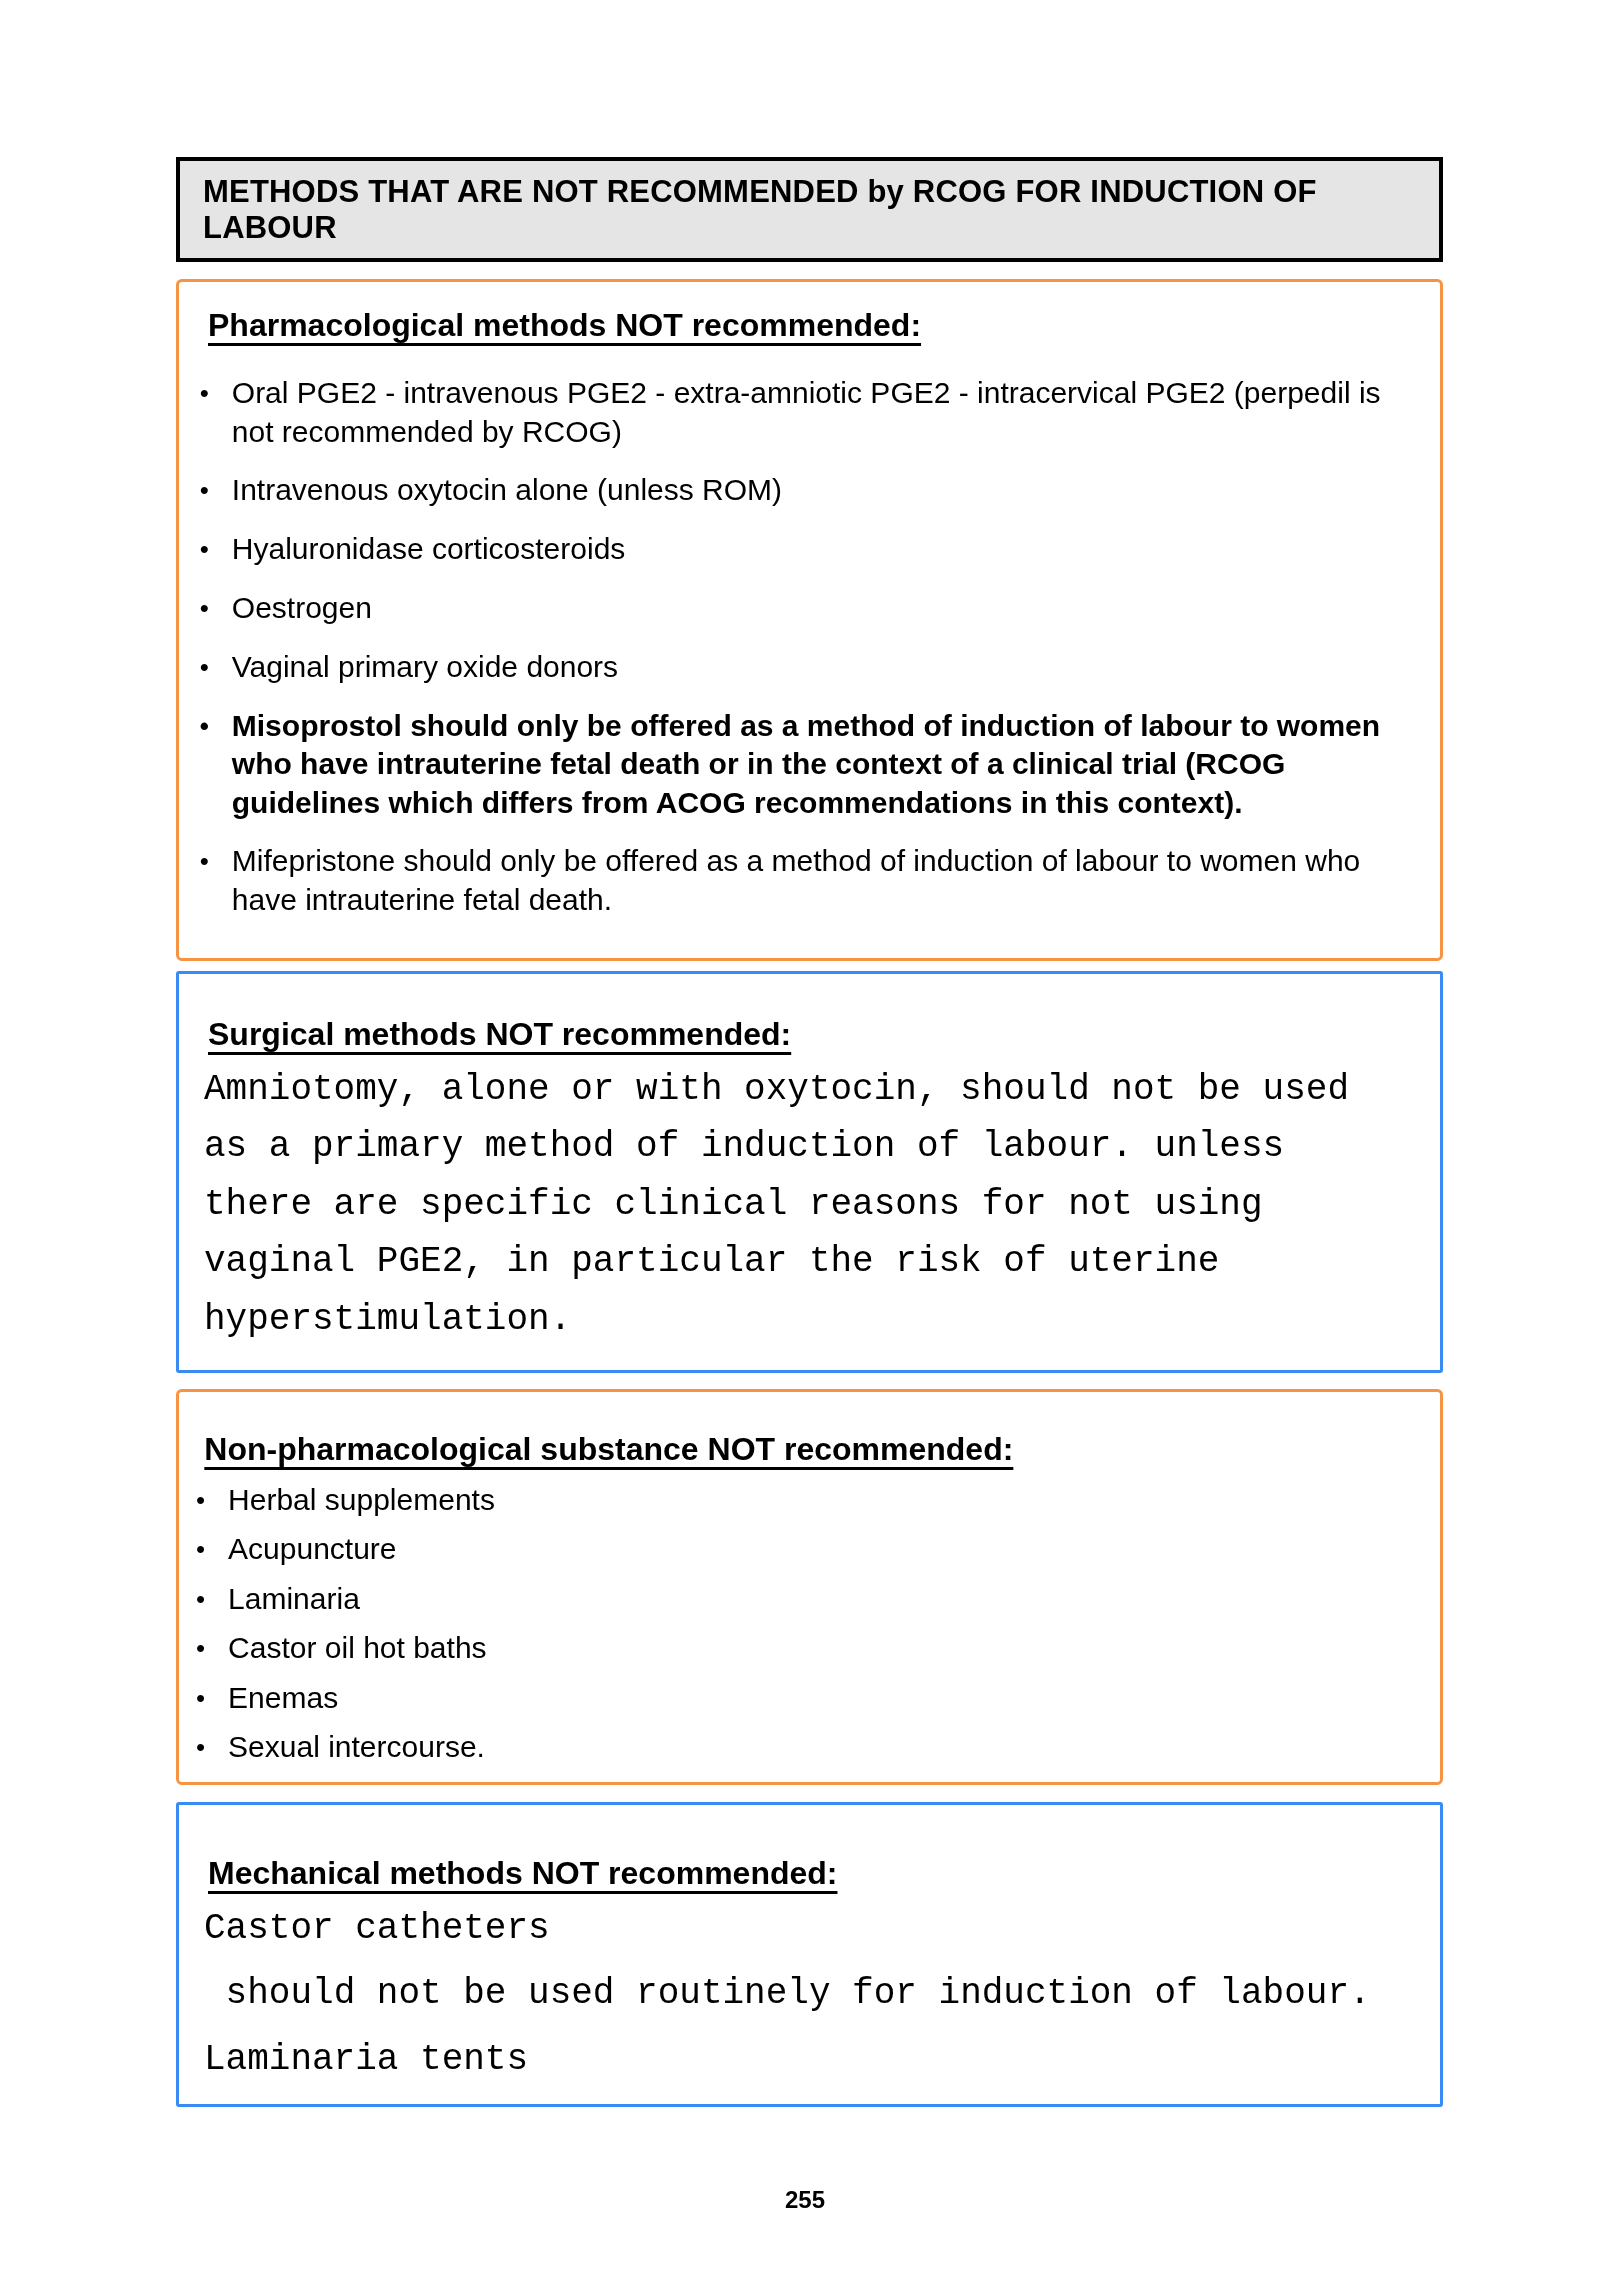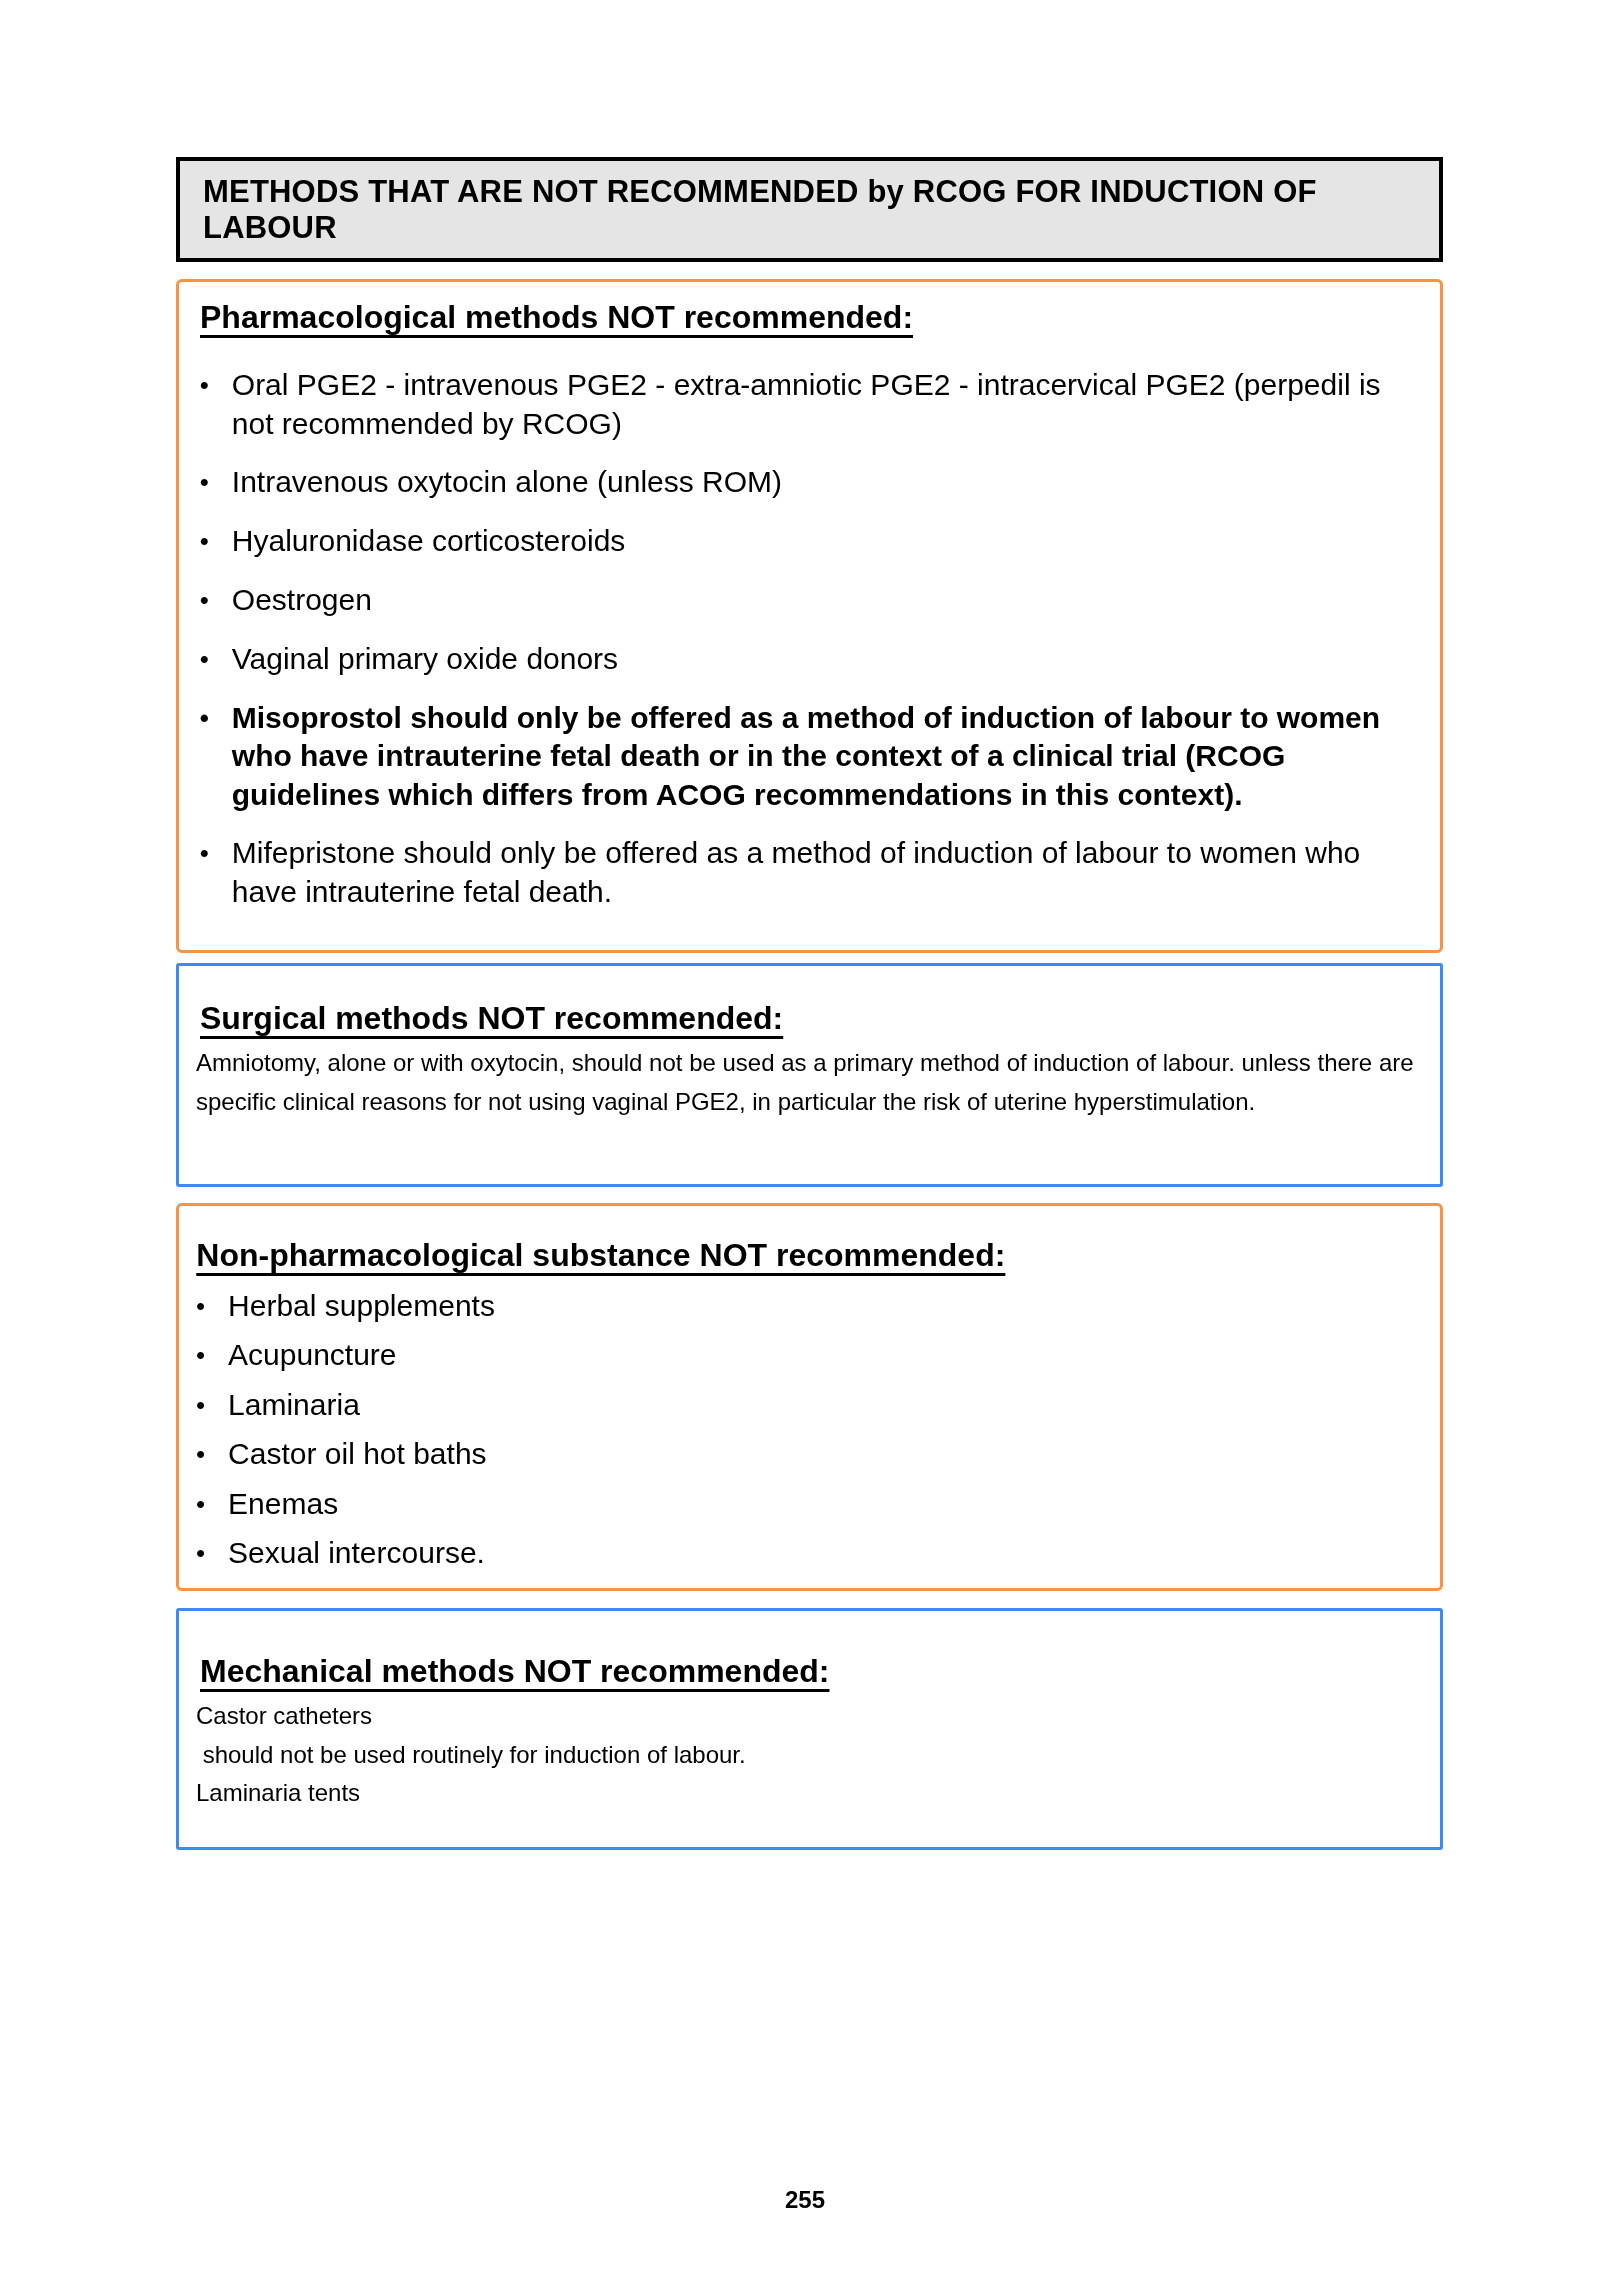--- a/index.html
+++ b/index.html
@@ -34,21 +34,21 @@
     font-weight: bold;
     letter-spacing: 0.2px;
   }
   .section {
     box-sizing: border-box;
     width: 100%;
     border: 3.8px solid;
     background: #fff;
   }
   .section .heading {
-    margin: 4px;
+    margin: 12px;
     font-size: 32px;
     font-weight: bold;
     text-decoration: underline;
     text-decoration-thickness: 2.9px;
     text-underline-offset: 6.7px;
   }
   ul.bullets {
     list-style: none;
     margin: 0;
     padding: 0 0 0 3.8px;
@@ -62,24 +62,25 @@
   .bullet-item .marker {
     flex: 0 0 32px;
     font-size: 26px;
     line-height: 39px;
   }
   .bullet-item .btext {
     flex: 1;
   }
   .bold { font-weight: bold; }
   .para {
-    margin: 0;
-    font-size: 24px;
+    margin: 8px;
+    font-size: 36px;
     line-height: 1.6;
     white-space: pre-wrap;
+    font-family: Liberation Mono, monospace;
   }
 
   
   #sec-pharmacological {
     border-radius: 5.7px;
     min-height: 650px;
     padding: 13.3px 25px 19px 17px;
     margin-bottom: 9.5px;
   }
   #sec-pharmacological .heading { margin-bottom: 30px; }

